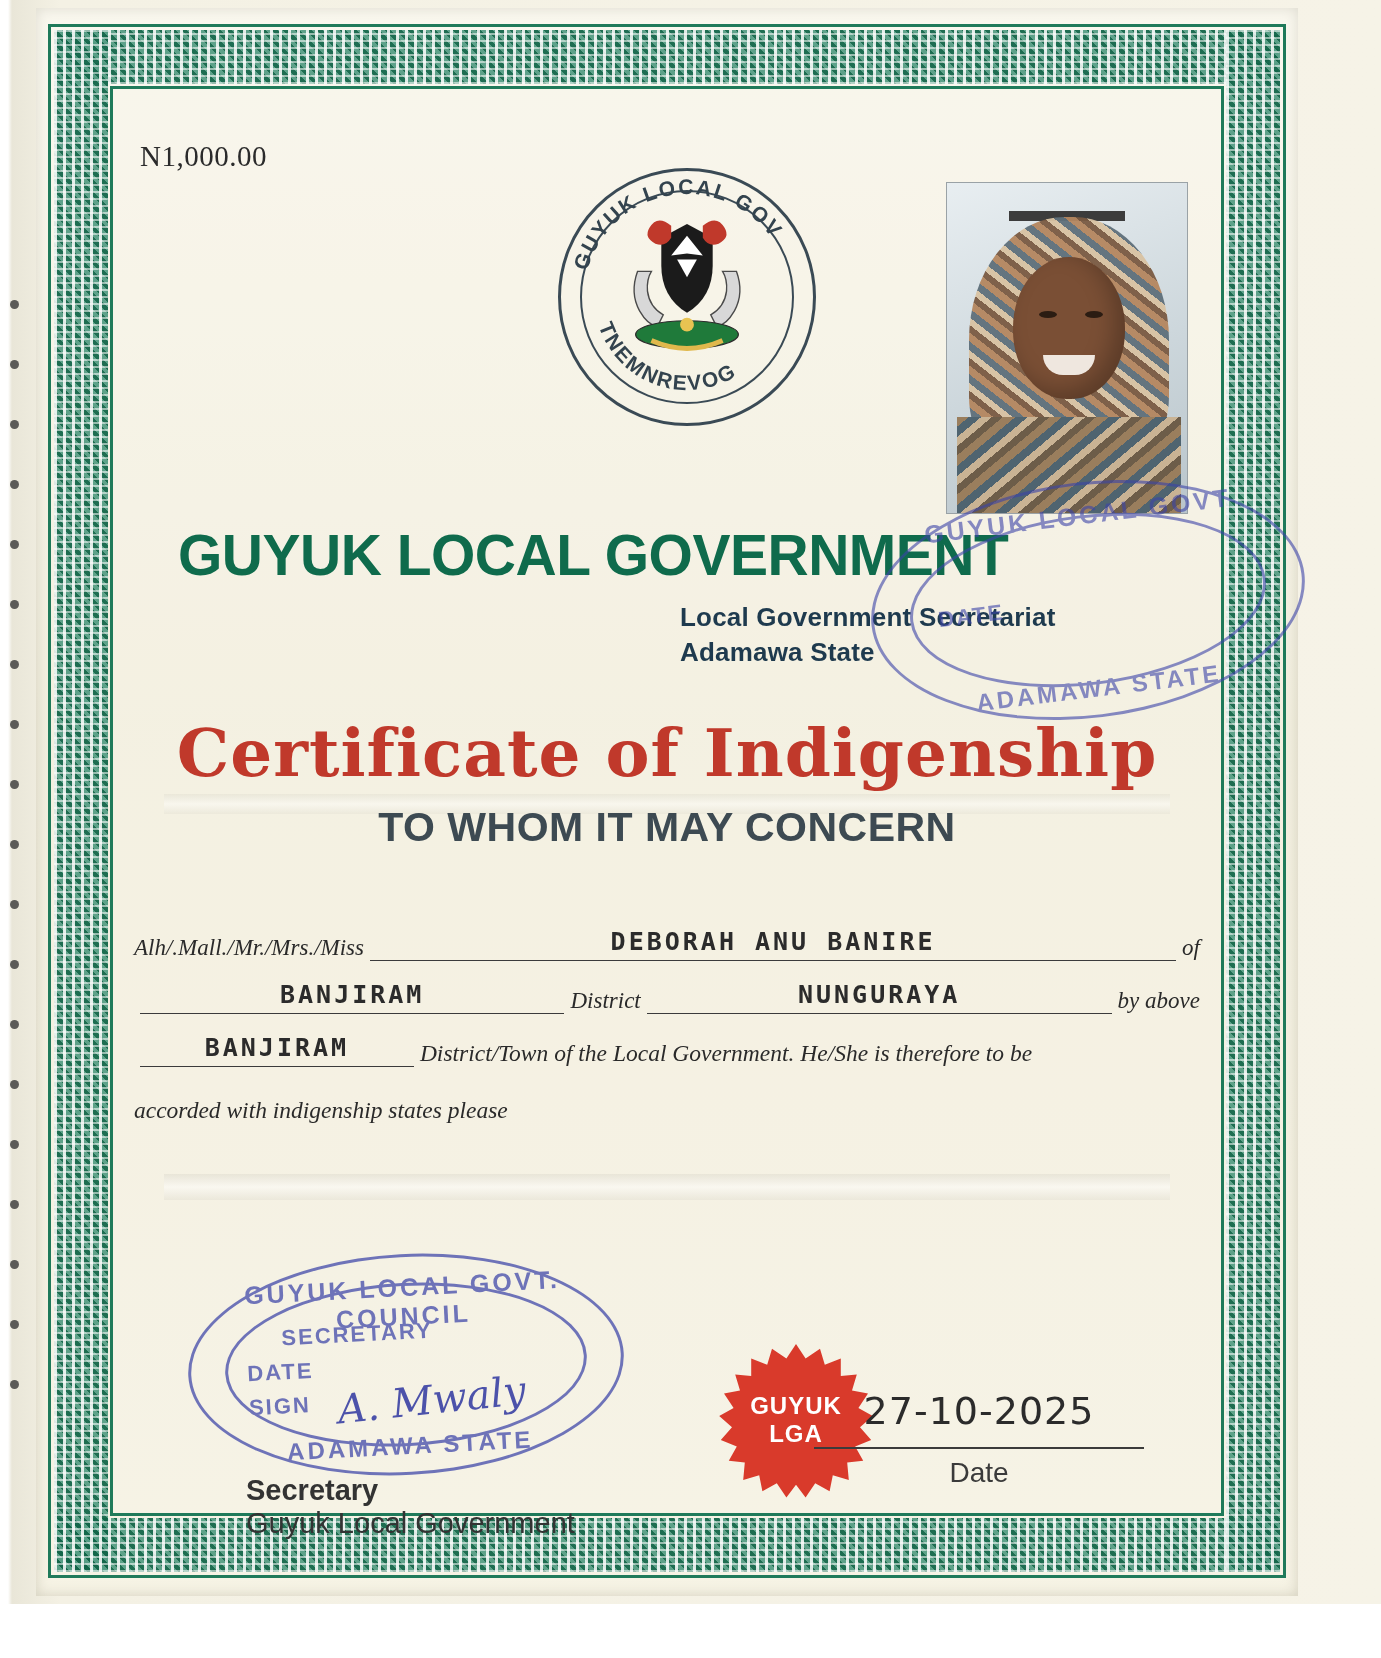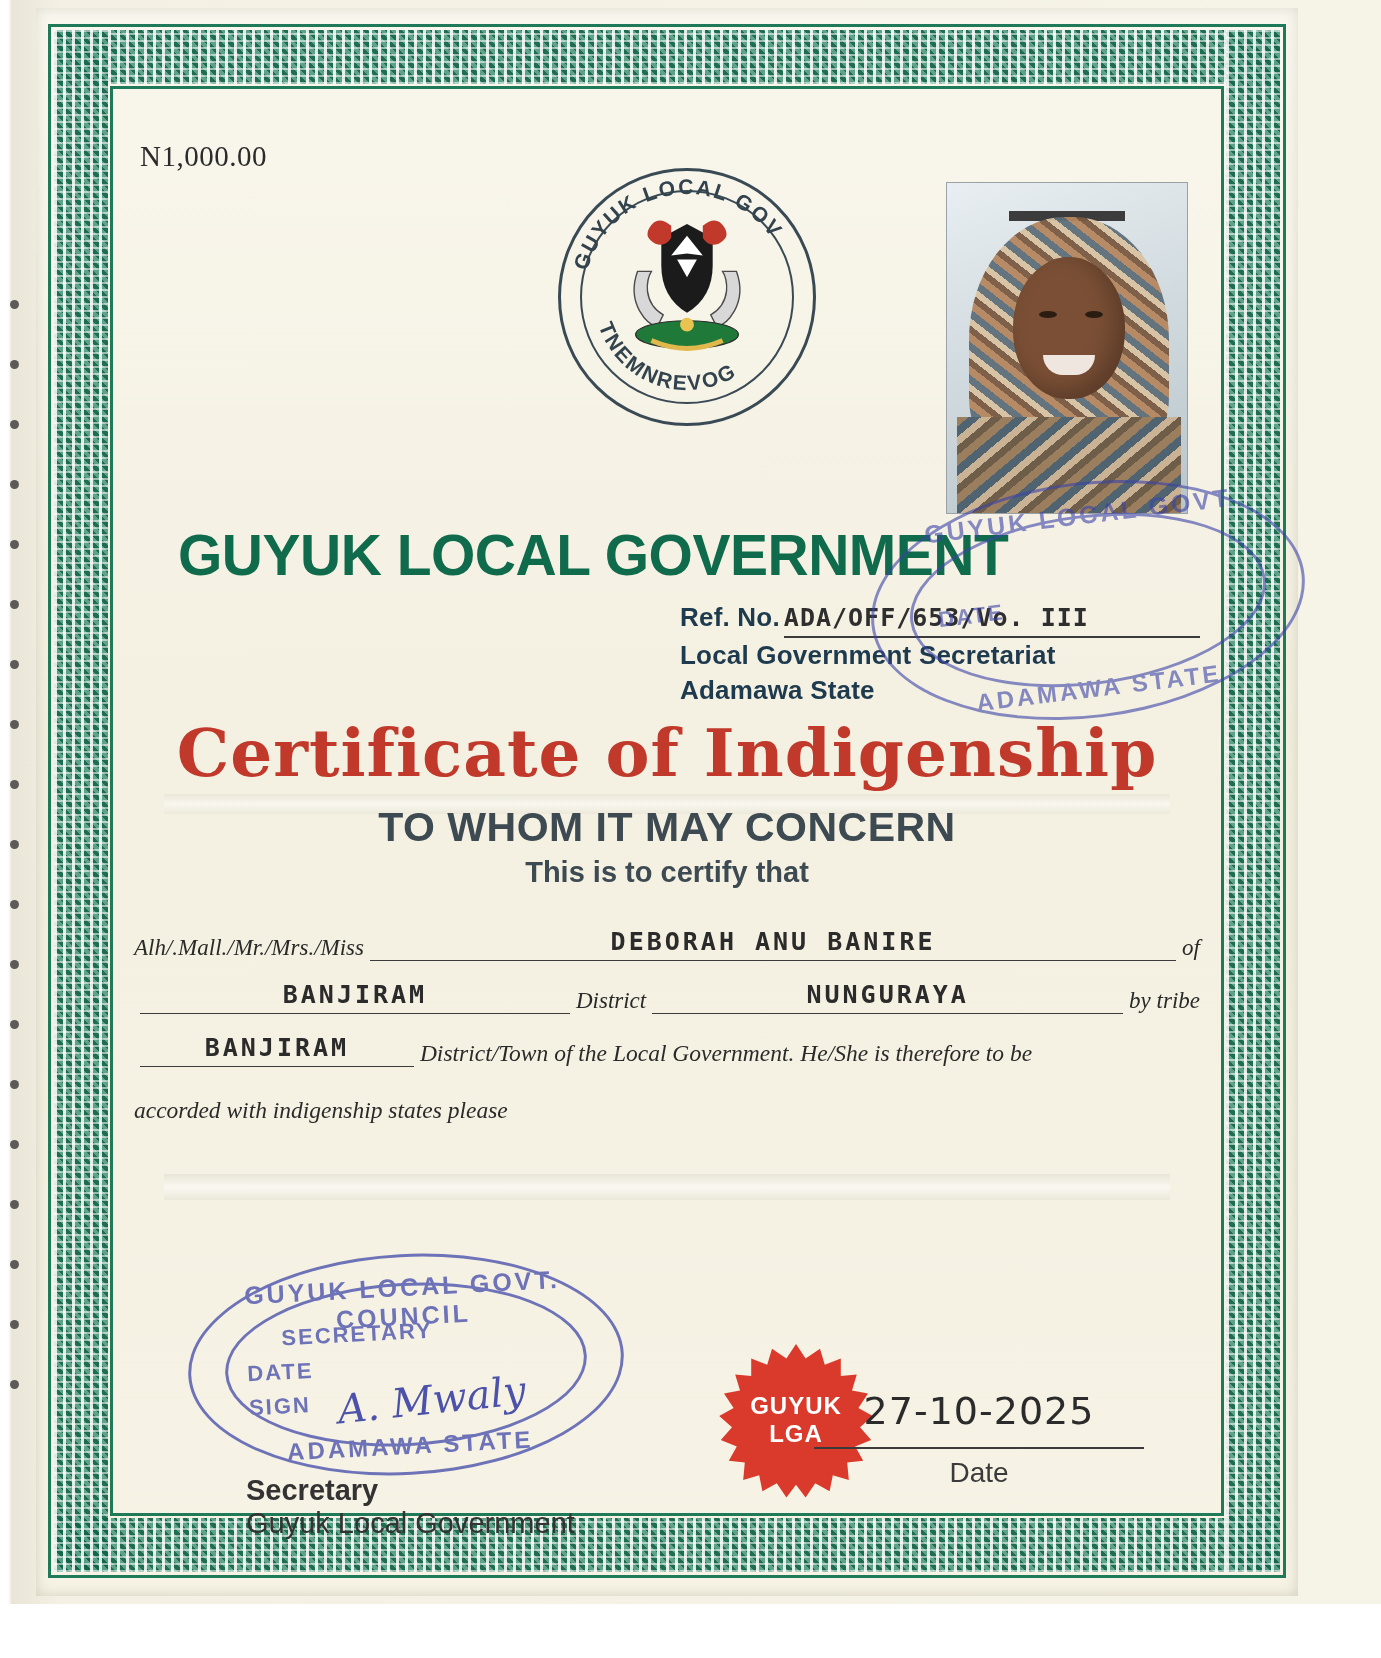--- a/index.html
+++ b/index.html
@@ -520,51 +520,46 @@
         <div class="photo-eye" style="left:138px; top:128px"></div>
         <div class="photo-smile"></div>
         <div class="photo-body"></div>
       </div>
 
       <div class="fold2"></div>
 
       <div class="lg-title">GUYUK LOCAL GOVERNMENT</div>
 
       <div class="addr">
-        <div class="line ref-line">
-          <span>Ref. No.</span>
-          <span class="ref-value">ADA/OFF/653/Vo. III</span>
-        </div>
         <div class="line">Local Government Secretariat</div>
         <div class="line">Adamawa State</div>
       </div>
 
       <div class="cert-title">Certificate of Indigenship</div>
       <div class="concern">TO WHOM IT MAY CONCERN</div>
-      <div class="certify">This is to certify that</div>
 
       <div class="form">
 
         <div class="row">
           <span class="lbl">Alh/.Mall./Mr./Mrs./Miss</span>
           <span class="fill">
             <span class="hand">DEBORAH ANU BANIRE</span>
           </span>
           <span class="lbl">of</span>
         </div>
 
         <div class="row">
           <span class="fill" style="flex:1.05">
             <span class="hand">BANJIRAM</span>
           </span>
           <span class="lbl">District</span>
           <span class="fill" style="flex:1.15">
             <span class="hand">NUNGURAYA</span>
           </span>
-          <span class="lbl">by tribe</span>
+          <span class="lbl">by above</span>
         </div>
 
 
         <div class="row" style="margin-top:12px">
           <span class="fill" style="flex:0.62">
             <span class="hand">BANJIRAM</span>
           </span>
           <span class="lbl" style="font-size:23.5px">District/Town of the Local Government. He/She is therefore to be</span>
         </div>
 

